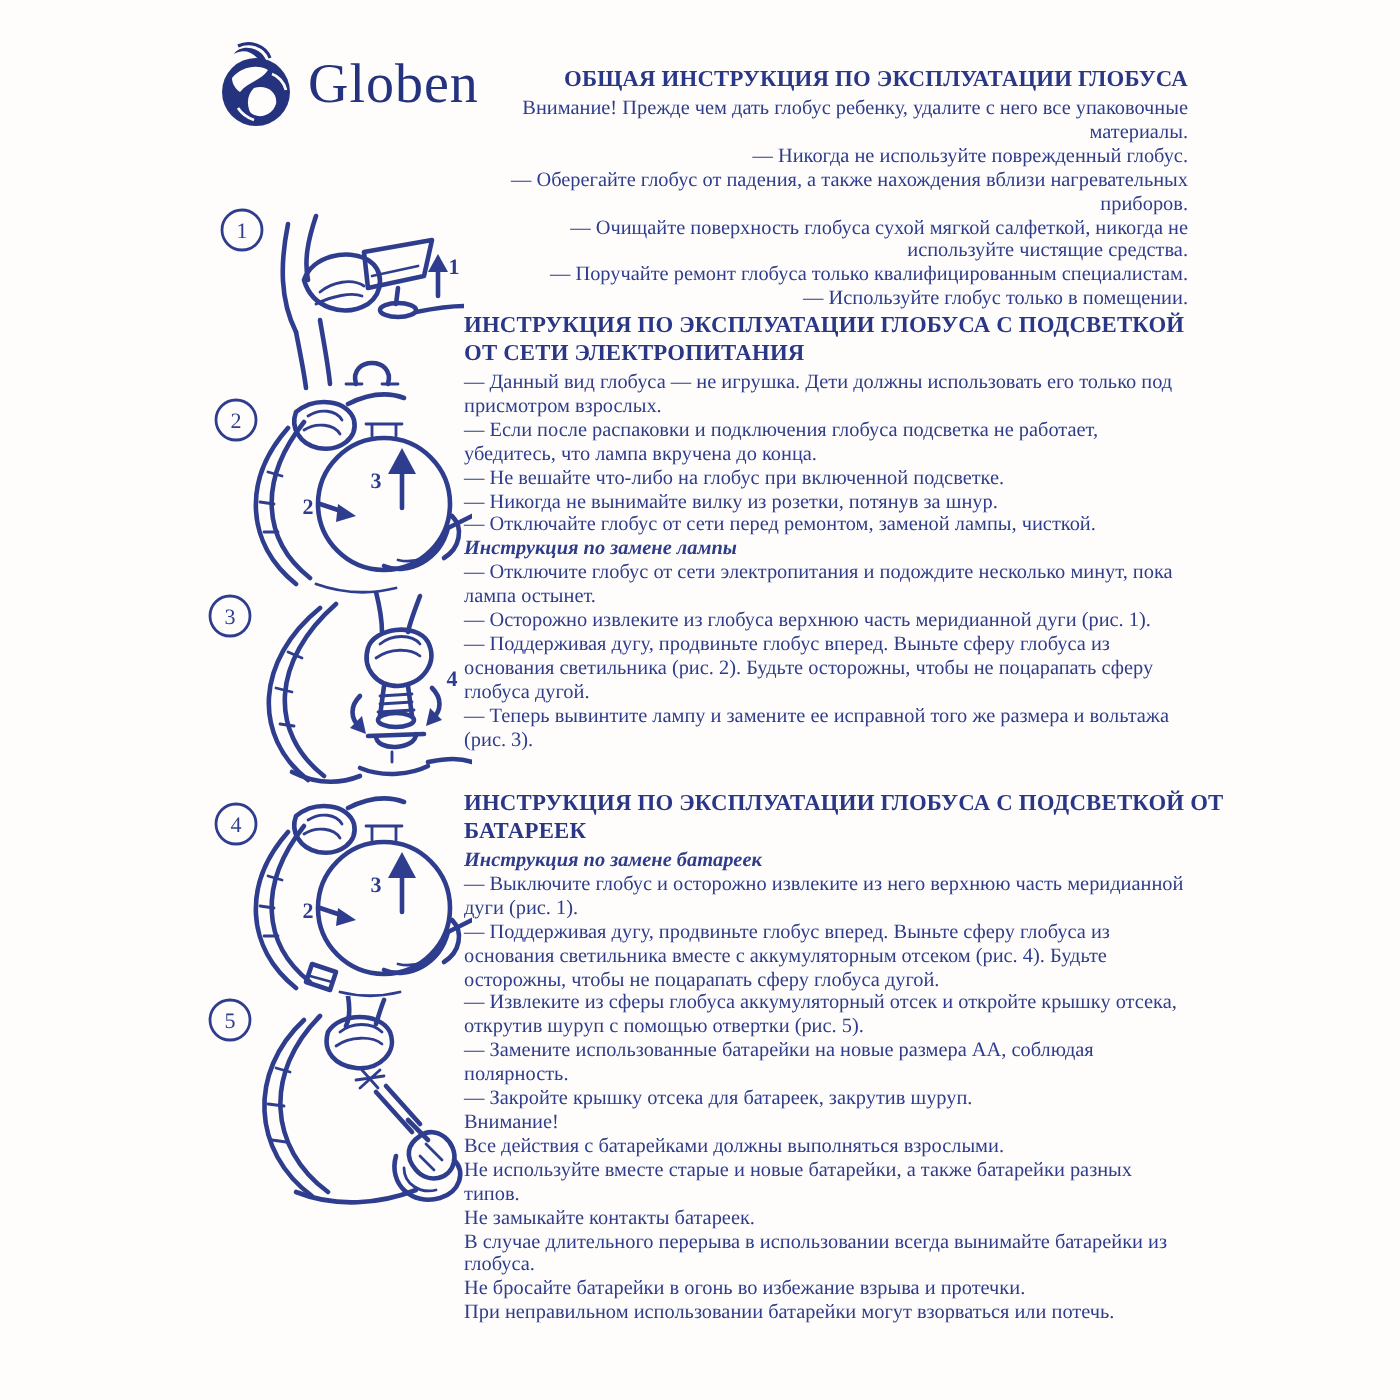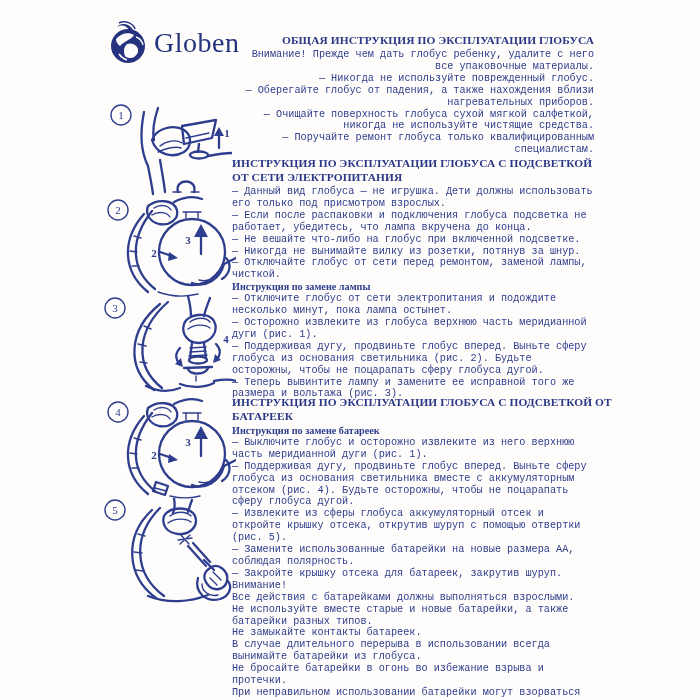--- a/index.html
+++ b/index.html
@@ -13,22 +13,22 @@
   
   .logo{position:absolute;left:106px;top:20px;display:flex;align-items:center;}
   .brand{font-size:28px;color:#25337f;letter-spacing:.5px;line-height:1;margin-left:2px;}
 
   
   .textcol section{position:absolute;left:232px;width:362px;color:#2e3c8c;}
   h2.hd{
     font-size:11.4px;font-weight:bold;line-height:14px;margin:0 0 2px 0;
     white-space:pre;letter-spacing:.1px;color:#2a3786;
   }
-  h3.subhd{font-size:10.2px;font-weight:bold;line-height:11.9px;margin:0;}
-  p.b{font-size:10.2px;line-height:11.9px;margin:0;font-family:Liberation Mono, monospace;}
+  h3.subhd{font-size:10.2px;font-weight:bold;line-height:11.9px;margin:0;font-style:italic;}
+  p.b{font-size:10.2px;line-height:11.9px;margin:0;}
 
   
   .fig{position:absolute;margin:0;}
   .fig svg{display:block;width:100%;height:100%;}
   .art{stroke:#2e3d8e;stroke-width:2.3;fill:none;stroke-linecap:round;stroke-linejoin:round;}
   .art-thin{stroke:#2e3d8e;stroke-width:1.4;fill:none;stroke-linecap:round;}
   .art-fill{fill:#2e3d8e;stroke:none;}
   .badge-c{stroke:#2e3d8e;stroke-width:1.4;fill:none;}
   .badge-t{fill:#2e3d8e;font-family:"Liberation Serif",serif;font-size:11px;text-anchor:middle;}
   .lbl{fill:#2e3d8e;font-family:"Liberation Serif",serif;font-weight:bold;font-size:11px;text-anchor:middle;}
@@ -186,20 +186,21 @@
 
   <main class="textcol">
 
     <section style="top:33px;text-align:right;">
       <h2 class="hd">ОБЩАЯ ИНСТРУКЦИЯ ПО ЭКСПЛУАТАЦИИ ГЛОБУСА</h2>
       <p class="b">Внимание! Прежде чем дать глобус ребенку, удалите с него все упаковочные материалы.</p>
       <p class="b">— Никогда не используйте поврежденный глобус.</p>
       <p class="b">— Оберегайте глобус от падения, а также нахождения вблизи нагревательных приборов.</p>
       <p class="b">— Очищайте поверхность глобуса сухой мягкой салфеткой, никогда не используйте чистящие средства.</p>
       <p class="b">— Поручайте ремонт глобуса только квалифицированным специалистам.</p>
+      <p class="b">— Используйте глобус только в помещении.</p>
     </section>
 
     <section style="top:156px;">
       <h2 class="hd">ИНСТРУКЦИЯ ПО ЭКСПЛУАТАЦИИ ГЛОБУСА С ПОДСВЕТКОЙ
 ОТ СЕТИ ЭЛЕКТРОПИТАНИЯ</h2>
       <p class="b">— Данный вид глобуса — не игрушка. Дети должны использовать его только под присмотром взрослых.</p>
       <p class="b">— Если после распаковки и подключения глобуса подсветка не работает, убедитесь, что лампа вкручена до конца.</p>
       <p class="b">— Не вешайте что-либо на глобус при включенной подсветке.</p>
       <p class="b">— Никогда не вынимайте вилку из розетки, потянув за шнур.</p>
       <p class="b">— Отключайте глобус от сети перед ремонтом, заменой лампы, чисткой.</p>

